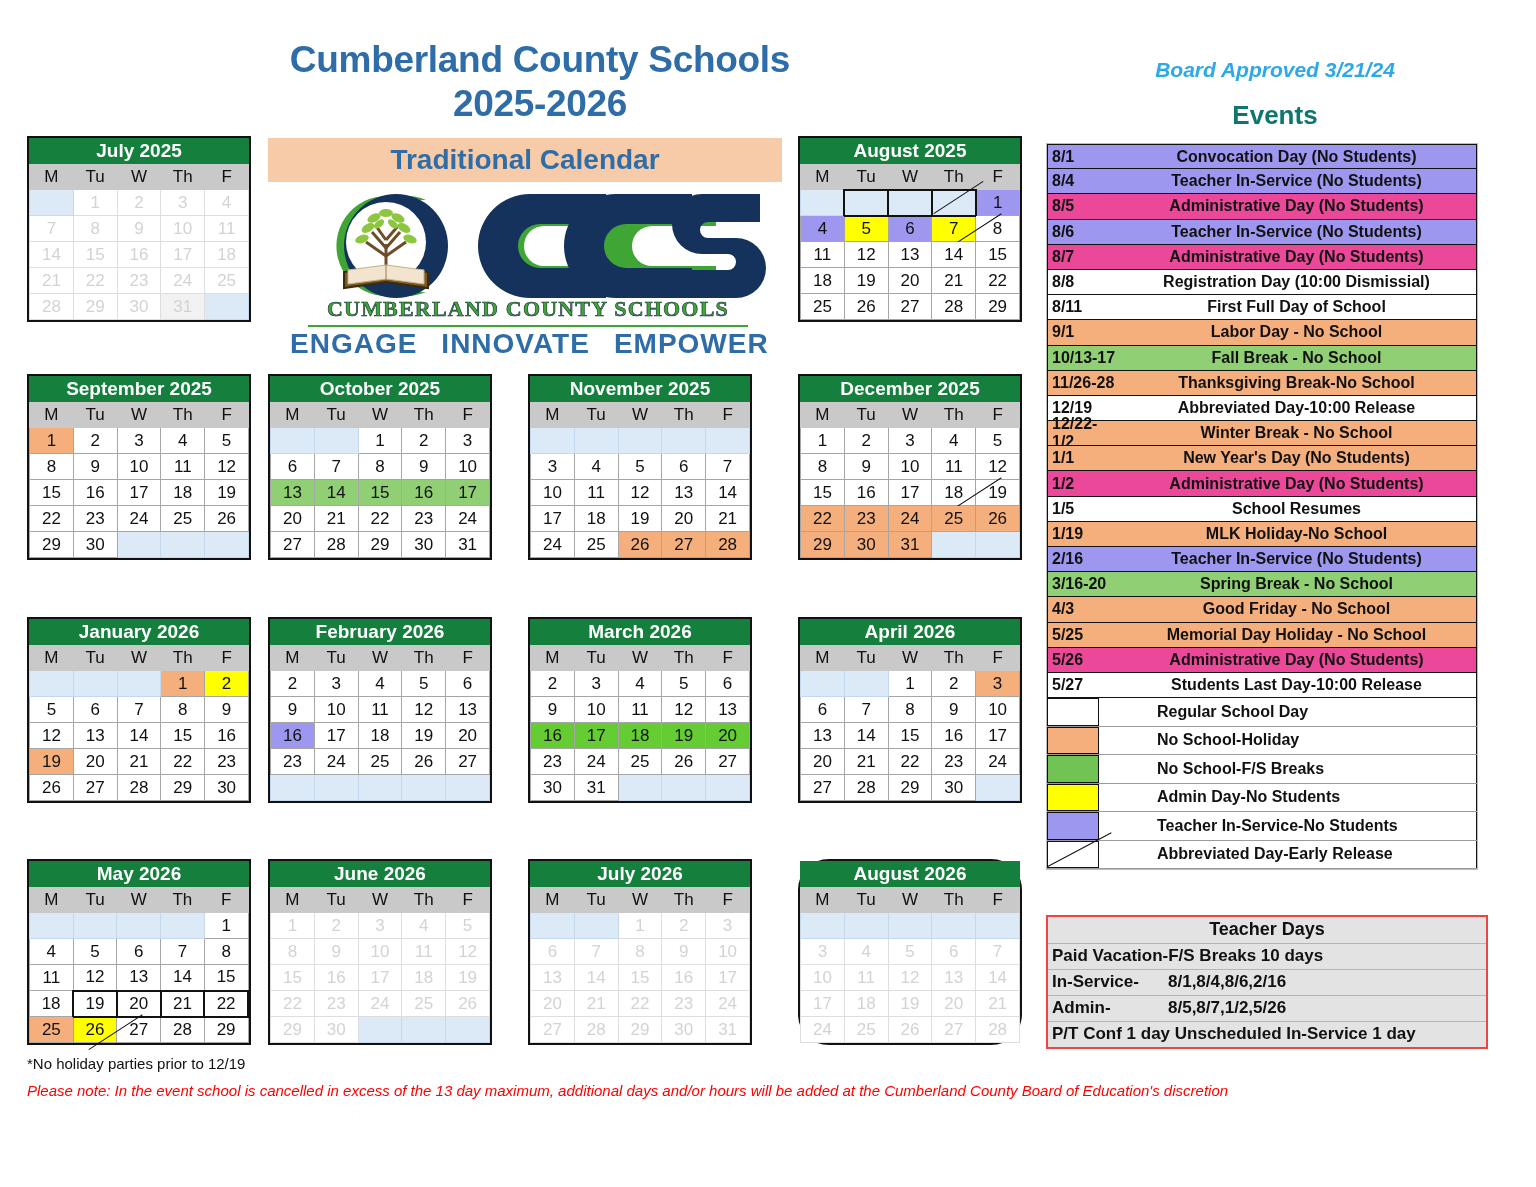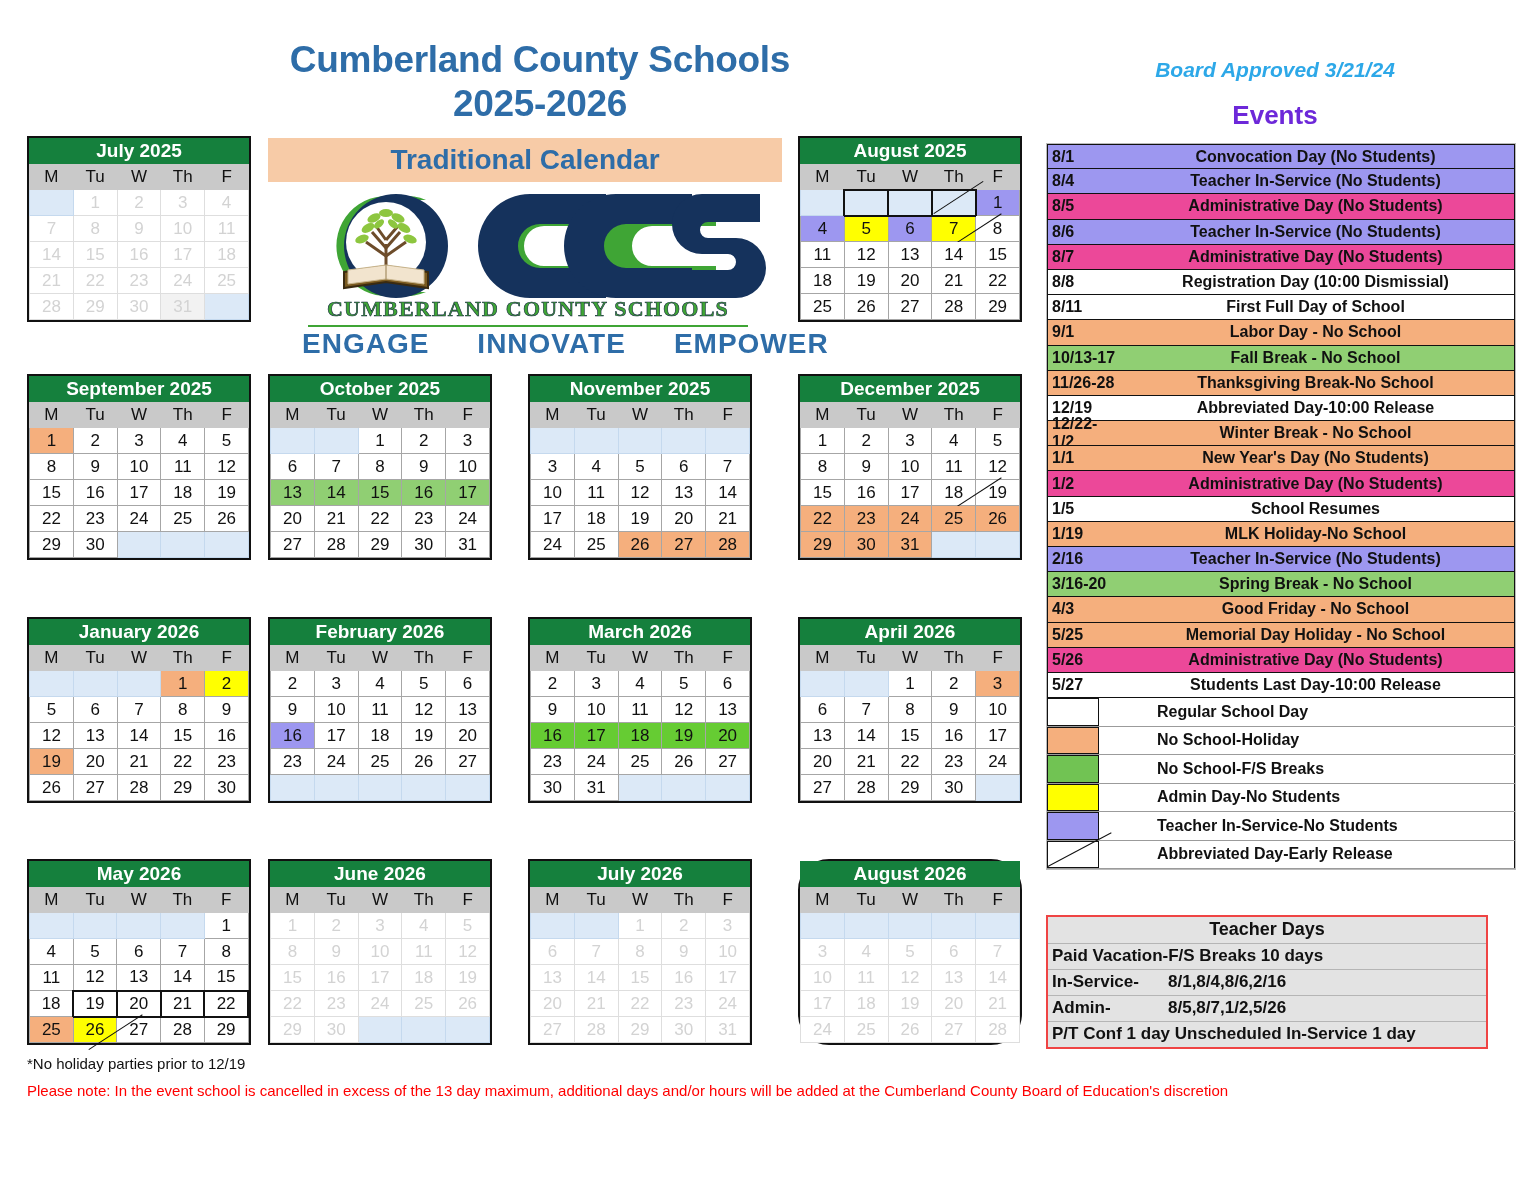--- a/index.html
+++ b/index.html
@@ -16,21 +16,21 @@
   #title-block .line {
     color:#2E6DA8; font-weight:bold; font-size:37px; line-height:1.18;
     letter-spacing:-0.3px;
   }
   #board-approved {
     position:absolute; left:1055px; top:58px; width:440px; text-align:center;
     color:#2DA8E8; font-weight:bold; font-style:italic; font-size:21px;
   }
   #events-title {
     position:absolute; left:1055px; top:100px; width:440px; text-align:center;
-    color:#6d28d9; font-weight:bold; font-size:26px;
+    color:#0f766e; font-weight:bold; font-size:26px;
   }
   
   #trad-banner {
     position:absolute; left:268px; top:138px; width:514px; height:44px;
     background:#F7CBA7; display:flex; align-items:center; justify-content:center;
   }
   #trad-banner span { color:#2E6DA8; font-weight:bold; font-size:28px; }
   #logo-wrap { position:absolute; left:278px; top:186px; width:500px; height:170px; }
   #logo-letters {
     position:absolute; left:0; top:0; width:500px; height:120px;
@@ -38,21 +38,21 @@
   #logo-name {
     position:absolute; left:0; top:110px; width:500px; text-align:center;
     color:#3FA535; font-weight:bold; font-size:22px; letter-spacing:1.2px;
     font-family:"Liberation Serif", serif; -webkit-text-stroke:0.6px #14263f;
   }
   #logo-rule { position:absolute; left:30px; top:139px; width:440px; height:2px; background:#3FA535; }
   #logo-tag {
     position:absolute; left:0; top:142px; width:500px; text-align:center;
     color:#2E6DA8; font-weight:bold; font-size:28px; letter-spacing:1px;
   }
-  #logo-tag span { margin:0 24px;text-align:center; }
+  #logo-tag span { margin:0 12px;text-align:center; }
   
   .month {
     position:absolute; width:224px;
     border:2px solid #111;
     background:#ffffff;
   }
   .month .mhead {
     background:#15803d; color:#ffffff; font-weight:bold; font-size:19px;
     text-align:center; padding:3px 0 4px; line-height:1;
   }
@@ -80,21 +80,21 @@
     width:140%; height:1px; background:#111;
     transform-origin:left bottom; transform:rotate(-33deg);
   }
   .month td.slash2::after {
     content:""; position:absolute; left:-28px; bottom:-8px;
     width:150%; height:1px; background:#111;
     transform-origin:left bottom; transform:rotate(-33deg);
   }
   
   #events {
-    position:absolute; left:1046px; top:143px; width:470px;
+    position:absolute; left:1046px; top:143px; width:432px;
     border:1px solid #BBB; background:#fff;
   }
   #events .erow {
     display:flex; align-items:stretch; height:25.2px;
     border-bottom:1px solid #111;
   }
   #events .erow:first-child { border-top:1px solid #111; }
   #events .edate {
     width:72px; flex:0 0 72px; padding-left:4px;
     font-size:16px; font-weight:bold; color:#111;
@@ -149,21 +149,21 @@
   }
   #teacher-days .tdrow:last-child { border-bottom:0; }
   #teacher-days .tdlabel { flex:0 0 116px; }
   
   #note-small {
     position:absolute; left:27px; top:1055px;
     font-size:15px; color:#111;
   }
   #note-red {
     position:absolute; left:27px; top:1082px;
-    font-size:15px; color:#FF0000;
+    font-size:15px; color:#FF0000;font-style:italic;
   }
 </style>
 </head>
 <body>
 
 <div id="title-block">
   <div class="line">Cumberland County Schools</div>
   <div class="line">2025-2026</div>
 </div>
 <div id="board-approved">Board Approved 3/21/24</div>

